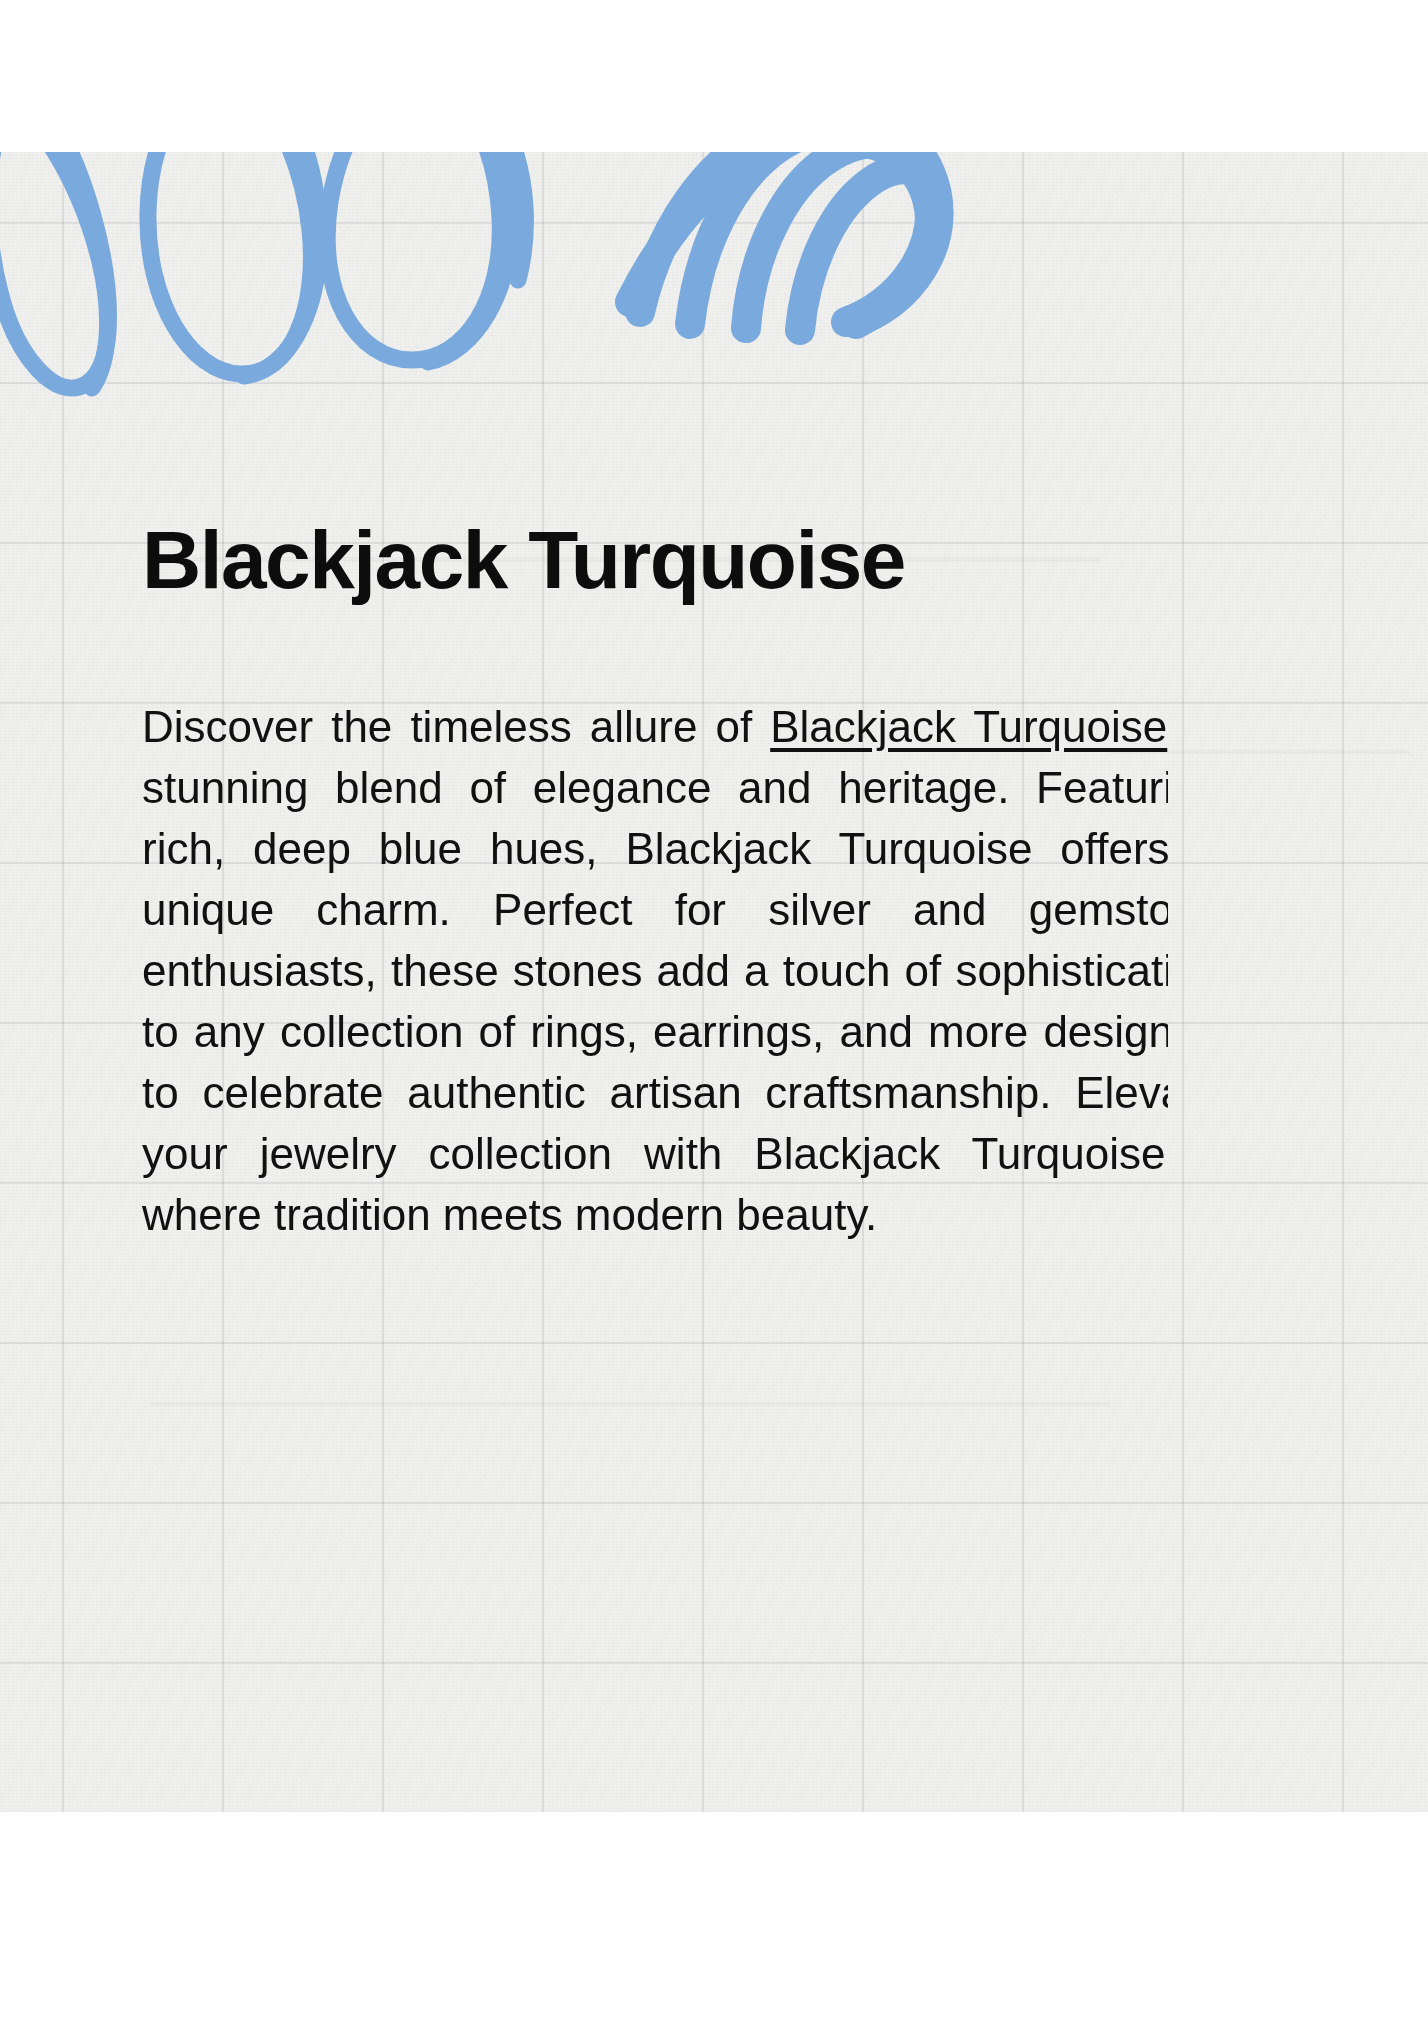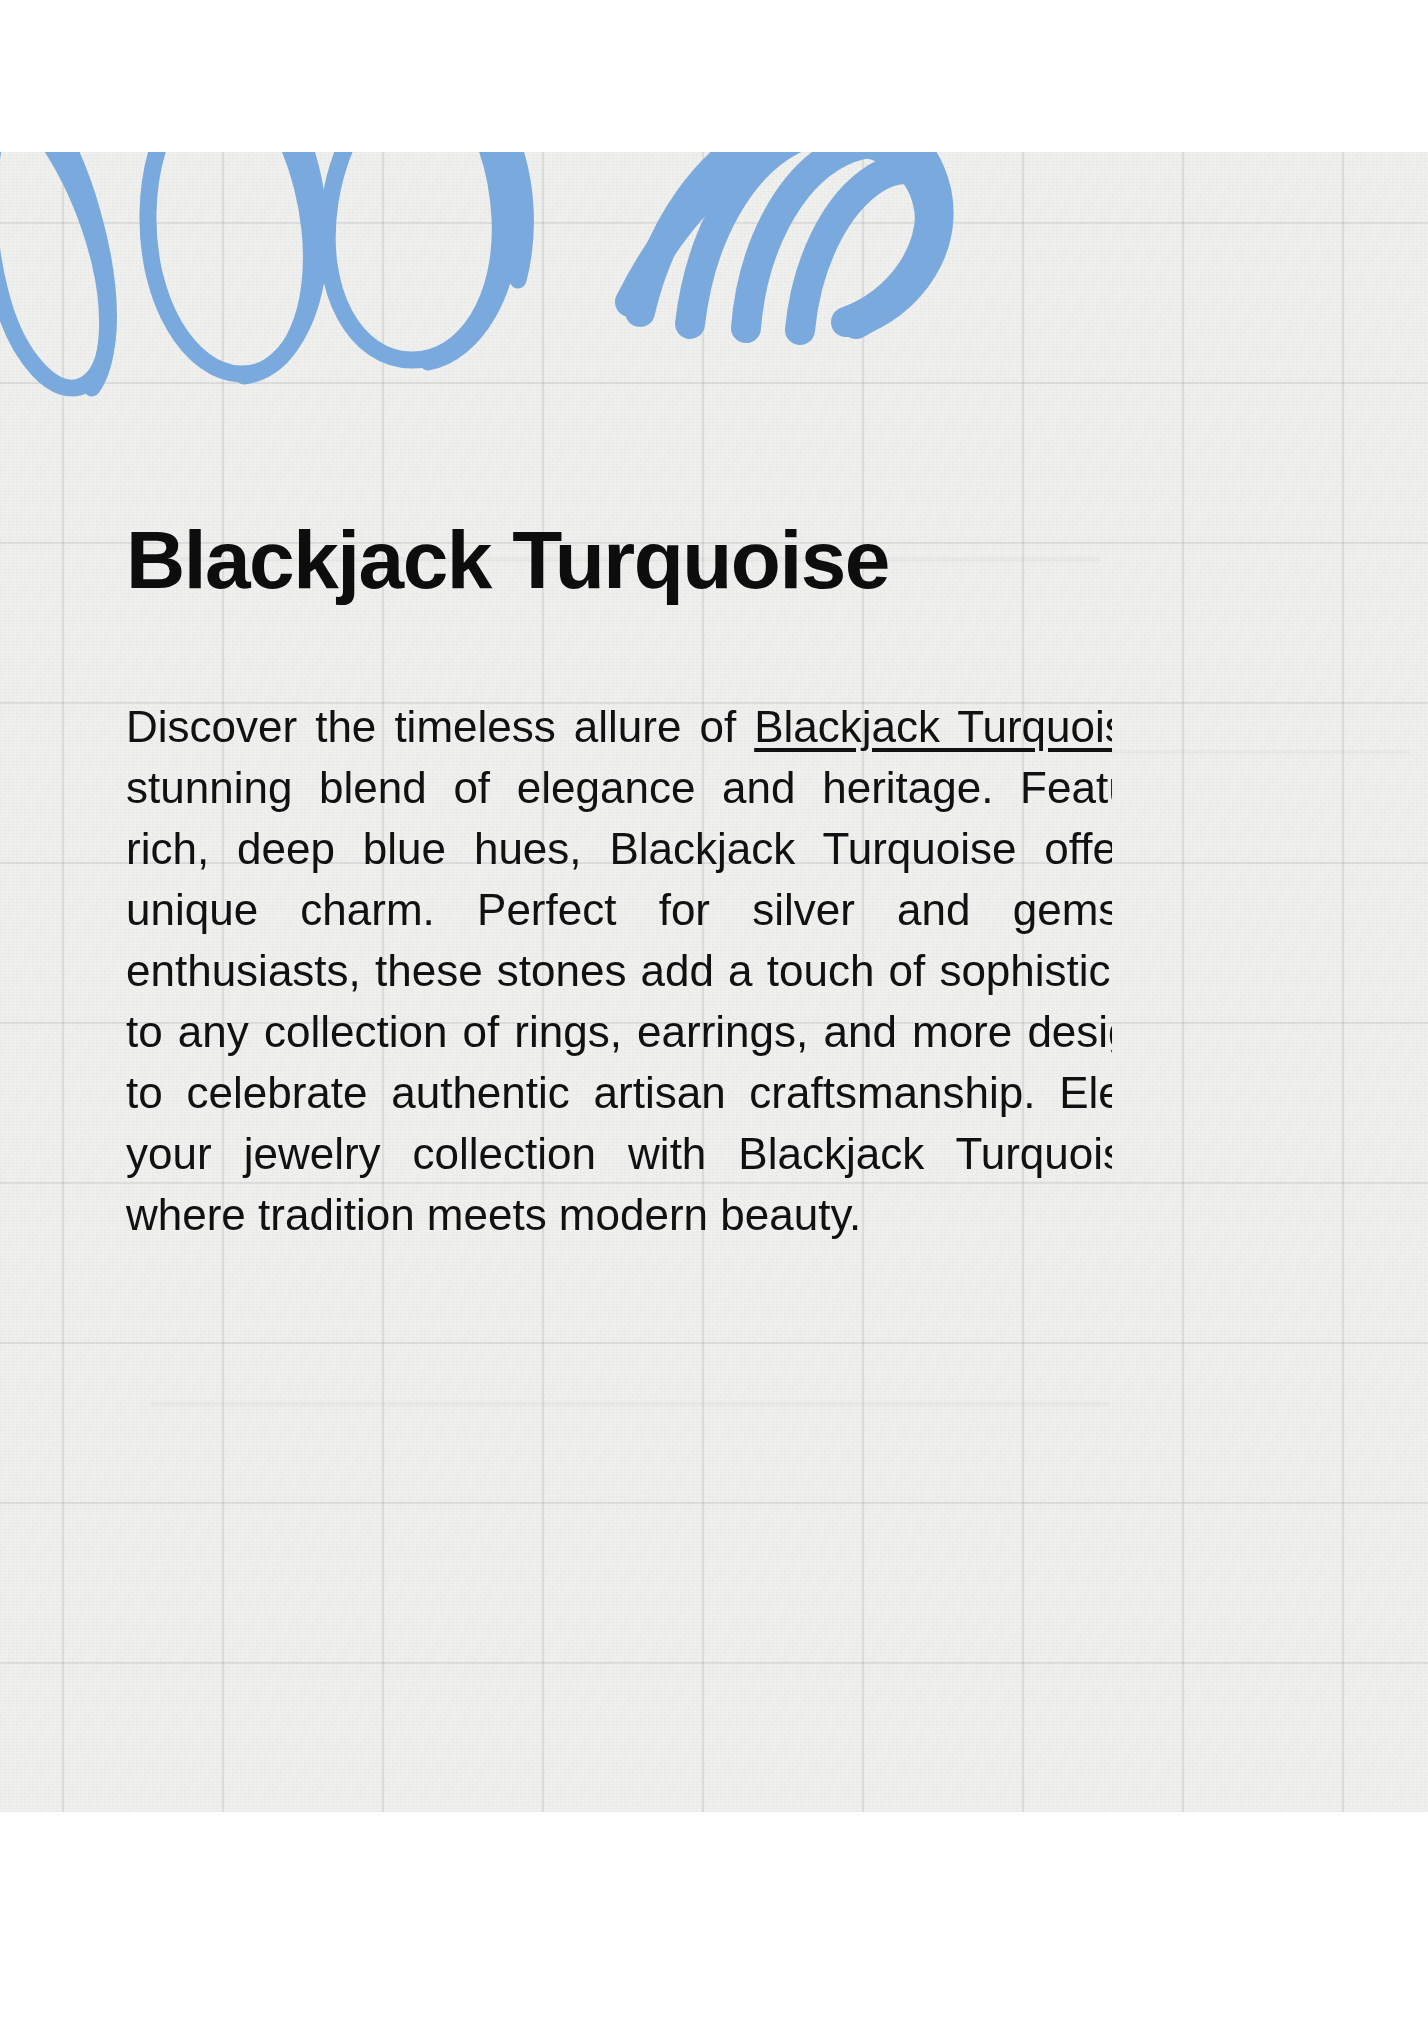--- a/index.html
+++ b/index.html
@@ -50,24 +50,25 @@
     left:0; top:152px;
     width:1428px; height:300px;
     overflow:hidden;
     pointer-events:none;
   }
   #doodles svg{position:absolute;left:0;top:-140px;}
 
   
   #content{
     position:absolute;
-    left:0; top:152px;
+    left:16px; top:152px;
     width:1112px;
     height:1660px;
     overflow:hidden;
+    padding-left:40px;
   }
   #headline{
     position:absolute;
     left:126px; top:310px;
     width:1400px;
     font-size:82px;
     line-height:1.05;
     font-weight:bold;
     letter-spacing:-1.5px;
     color:#0d0d0d;

